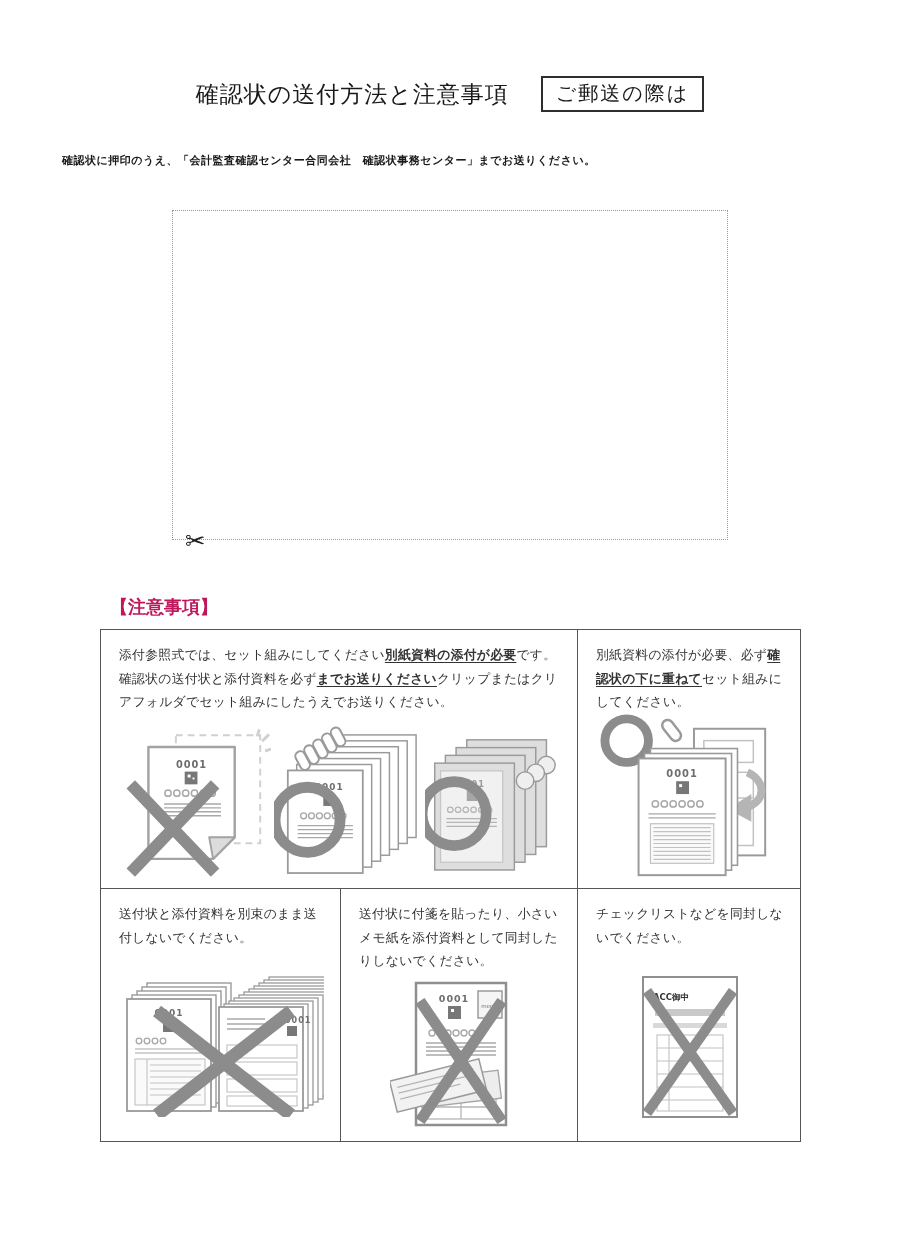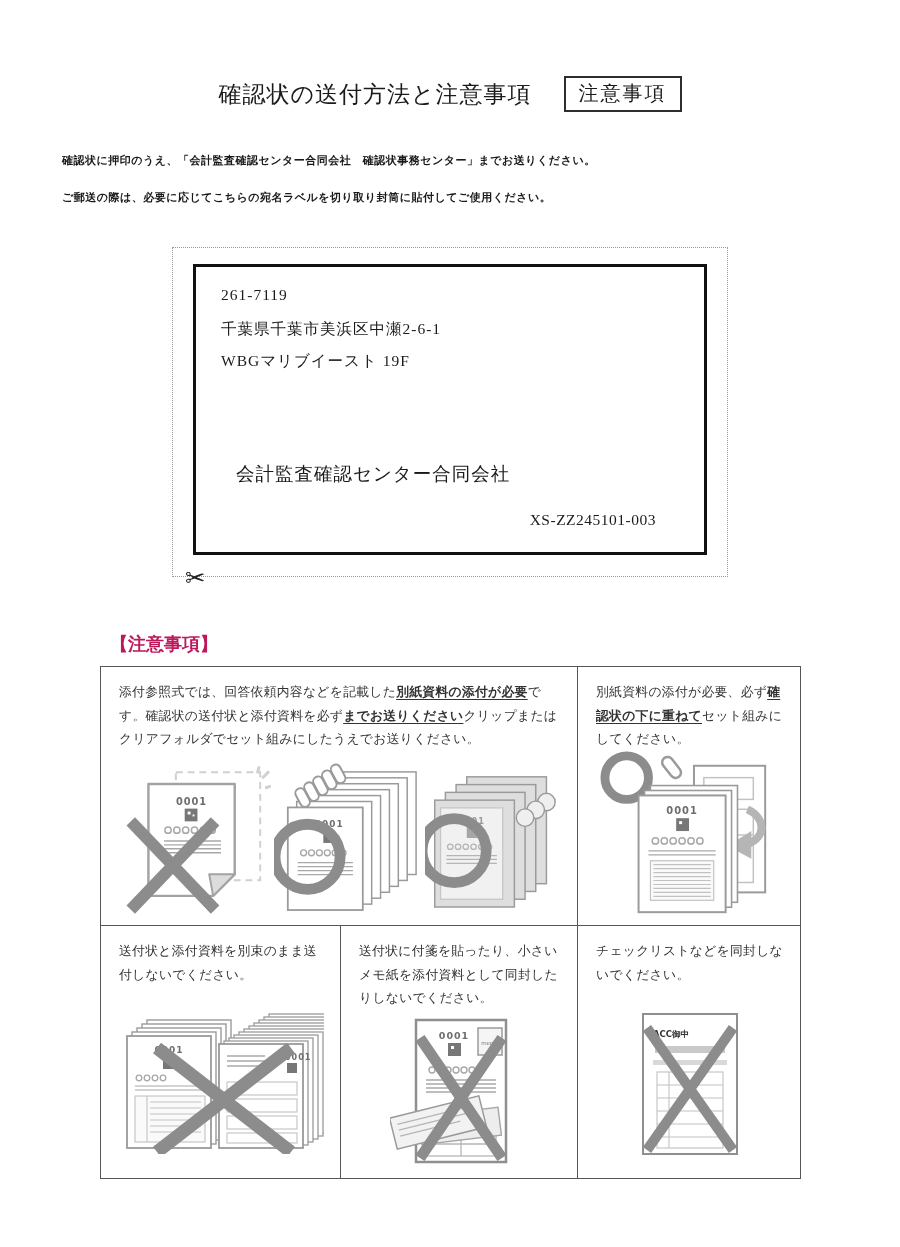--- a/index.html
+++ b/index.html
@@ -43,52 +43,44 @@
   .fig-center{text-align:center;}
   svg text{font-family:"DejaVu Sans","Liberation Sans",sans-serif;}
   svg{display:block;}
   .figs-row svg,.fig-center svg{display:inline-block;}
 </style>
 </head>
 <body>
 
 <div class="title-row">
   <h1>確認状の送付方法と注意事項</h1>
-  <span class="title-badge">注意事項</span>
+  <span class="title-badge">ご郵送の際は</span>
 </div>
 
 <p class="intro">
   <span>確認状に押印のうえ、「会計監査確認センター合同会社　確認状事務センター」までお送りください。</span><br>
-  <span>ご郵送の際は、必要に応じてこちらの宛名ラベルを切り取り封筒に貼付してご使用ください。</span>
 </p>
 
 <div class="label-cutout">
-  <div class="label-box">
-    <div class="label-postal">261-7119</div>
-    <div class="label-addr1">千葉県千葉市美浜区中瀬2-6-1</div>
-    <div class="label-addr2">WBGマリブイースト 19F</div>
-    <div class="label-company">会計監査確認センター合同会社</div>
-    <div class="label-code">XS-ZZ245101-003</div>
-  </div>
   <span class="scissors">✂</span>
 </div>
 
 <h2 class="notice-header">【注意事項】</h2>
 
 <table class="notice">
   <colgroup>
       <col style="width:240px">
       <col style="width:237px">
       <col style="width:223px">
     </colgroup>
   <tbody>
       <tr>
 
     <td colspan="2" class="cell-top">
-      <p class="cell-text"><span>添付参照式では、回答依頼内容などを記載した</span><span class="em-seg">別紙資料の添付が必要</span><span>です。確認状の送付状と添付資料を必ず</span><span class="em-seg">までお送りください</span><span>クリップまたはクリアフォルダでセット組みにしたうえでお送りください。</span></p>
+      <p class="cell-text"><span>添付参照式では、セット組みにしてください</span><span class="em-seg">別紙資料の添付が必要</span><span>です。確認状の送付状と添付資料を必ず</span><span class="em-seg">までお送りください</span><span>クリップまたはクリアフォルダでセット組みにしたうえでお送りください。</span></p>
       <div class="figs-row">
 
         <svg width="152" height="152" viewBox="0 0 155 152">
           <g stroke="#d0d0d0" stroke-width="2" fill="none" stroke-dasharray="7 5">
             <rect x="58" y="8" width="86" height="110"></rect>
           </g>
           <g stroke="#d0d0d0" stroke-width="3">
             <line x1="146" y1="14" x2="153" y2="7"></line>
                 <line x1="149" y1="24" x2="155" y2="22"></line>
                 <line x1="141" y1="9" x2="143" y2="2"></line>

